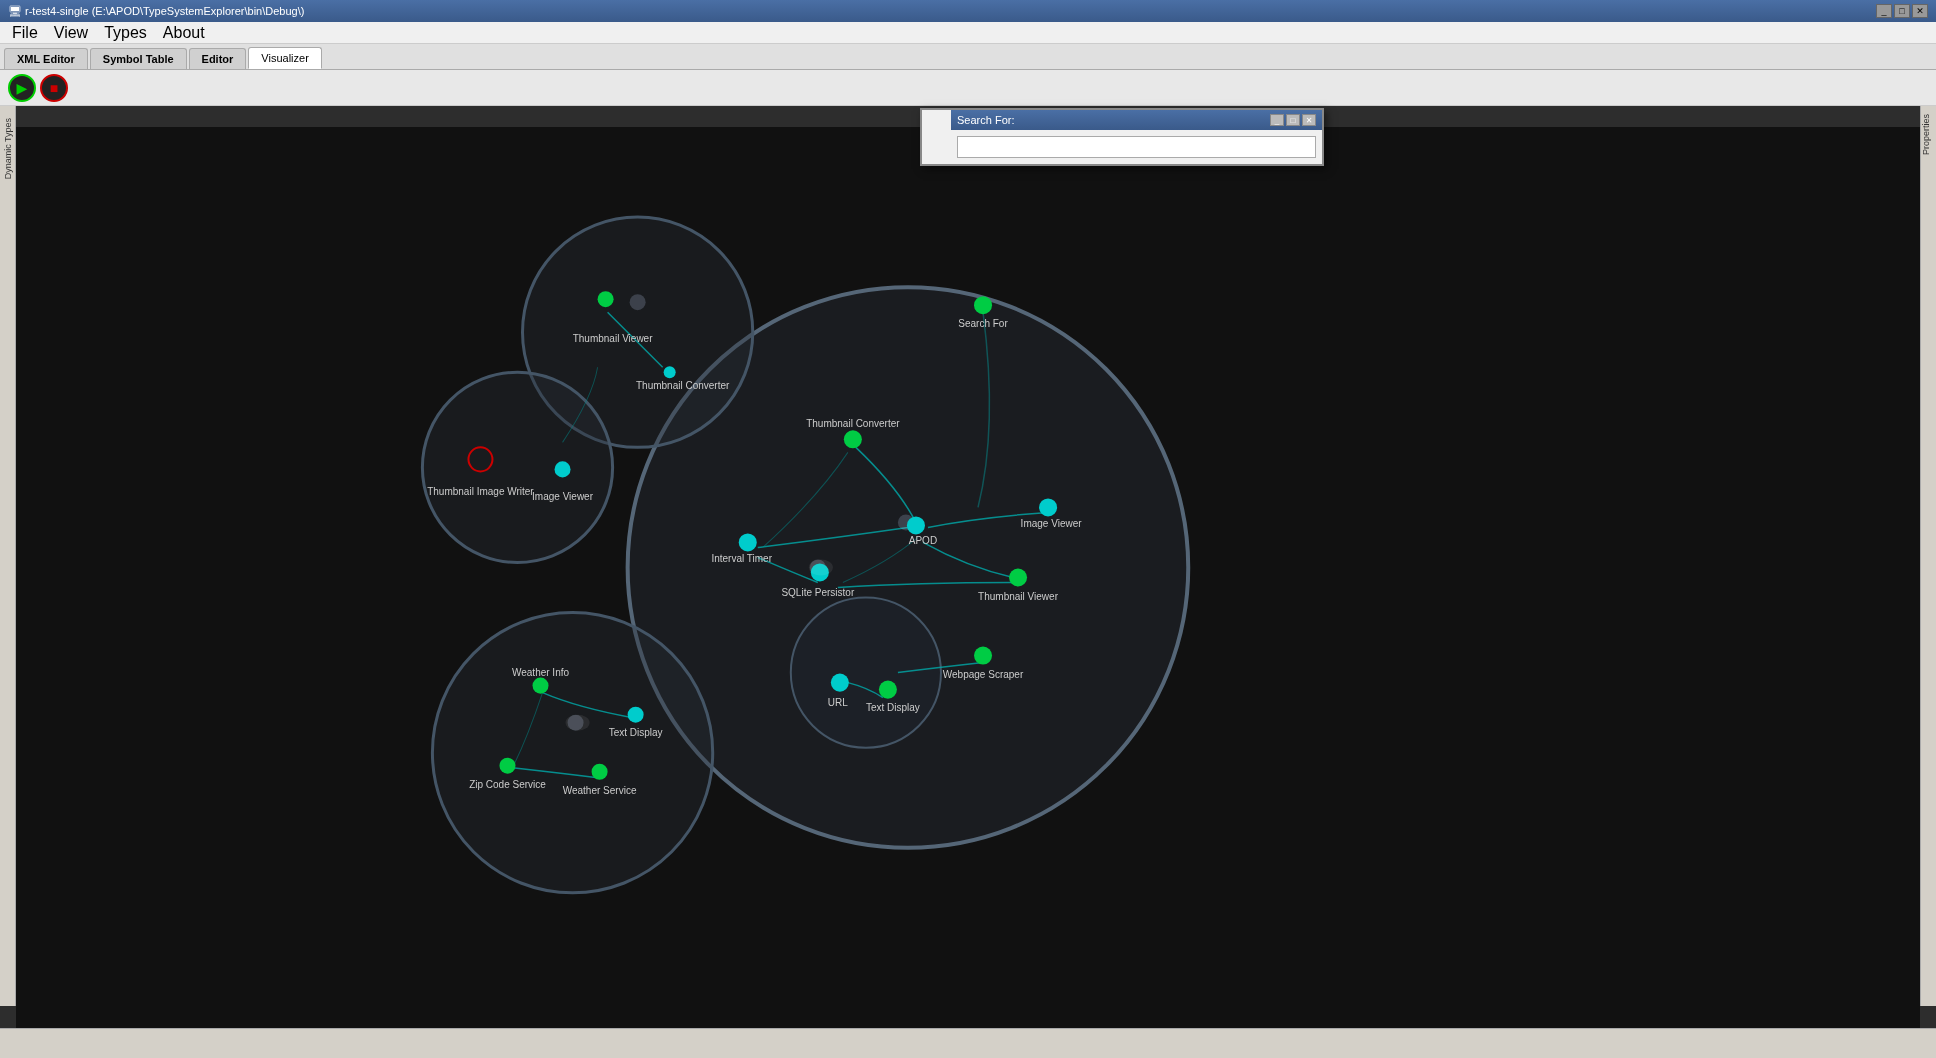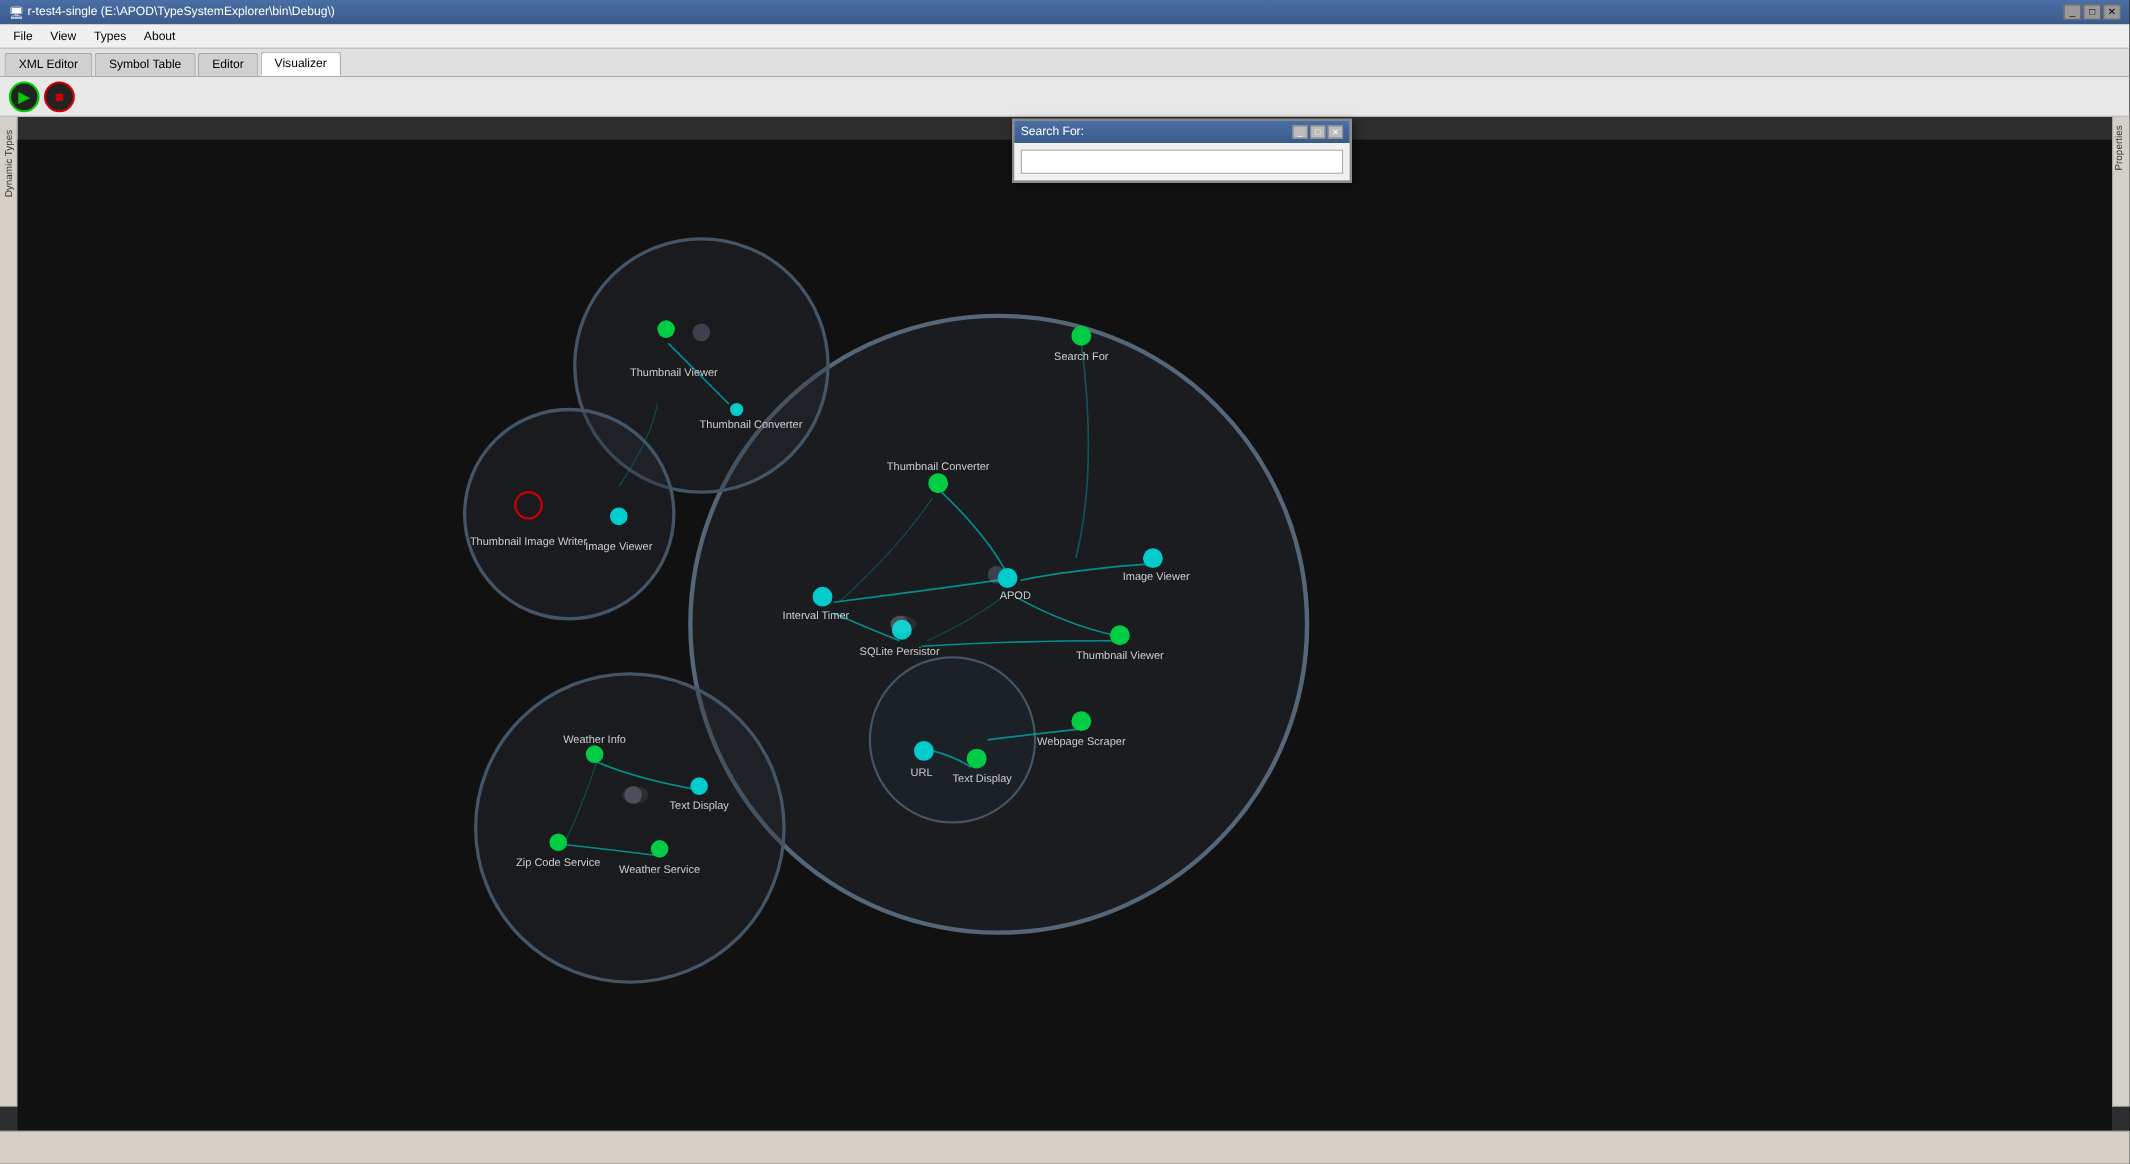--- a/index.html
+++ b/index.html
@@ -45,21 +45,21 @@
       height: 22px;
       background: #f0f0f0;
       display: flex;
       align-items: center;
       padding: 0 4px;
       border-bottom: 1px solid #ccc;
     }
     .menu-item {
       padding: 2px 8px;
       cursor: pointer;
-      font-size: 11px;
+      font-size: 16px;
       color: #000;
     }
 
     
     .tab-bar {
       height: 26px;
       background: #e0e0e0;
       display: flex;
       align-items: flex-end;
       padding: 0 4px;
@@ -68,20 +68,21 @@
     .tab {
       padding: 4px 12px;
       background: #d0d0d0;
       border: 1px solid #aaa;
       border-bottom: none;
       cursor: pointer;
       font-size: 11px;
       color: #000;
       margin-right: 2px;
       border-radius: 3px 3px 0 0;
+      font-weight: bold;
     }
     .tab.active {
       background: #ffffff;
       border-bottom: 1px solid white;
       font-weight: normal;
     }
 
     
     .toolbar {
       height: 36px;
@@ -146,25 +147,26 @@
     .main-svg {
       width: 100%;
       height: 100%;
     }
 
     
     .search-dialog {
       position: absolute;
       top: 108px;
       left: 920px;
-      width: 309px;
+      width: 404px;
       background: #f0f0f0;
       border: 2px solid #888;
       box-shadow: 3px 3px 8px rgba(0,0,0,0.5);
       z-index: 100;
+      padding-left: 29px;
     }
     .dialog-title-bar {
       height: 20px;
       background: linear-gradient(to bottom, #4a6fa5, #3a5a8a);
       display: flex;
       align-items: center;
       padding: 0 6px;
       color: white;
       font-size: 11px;
     }

